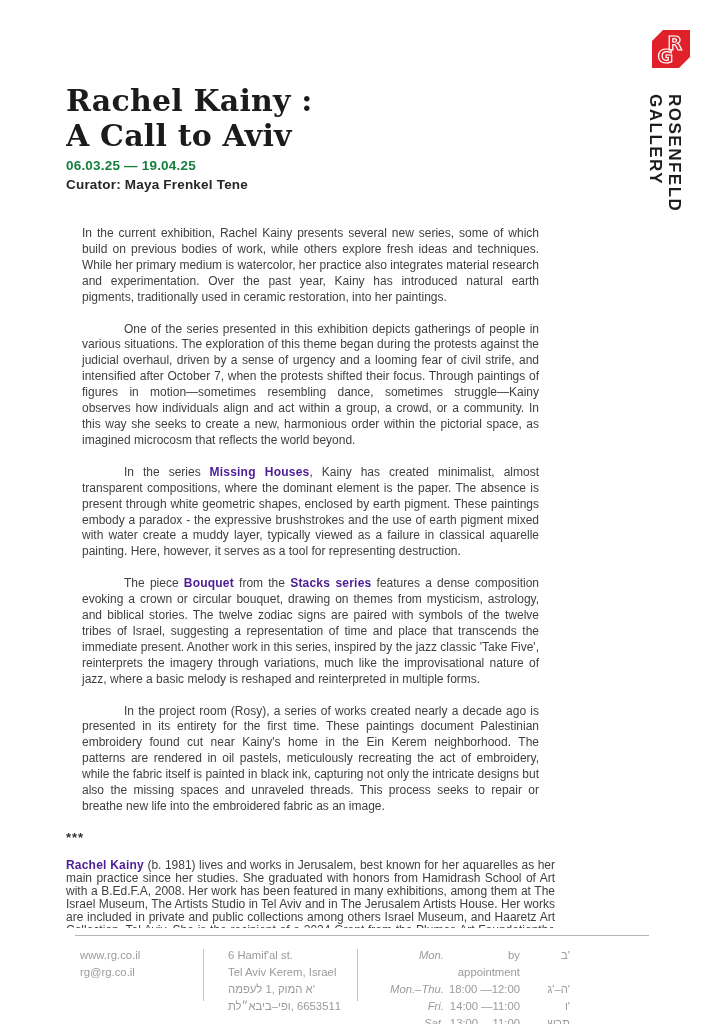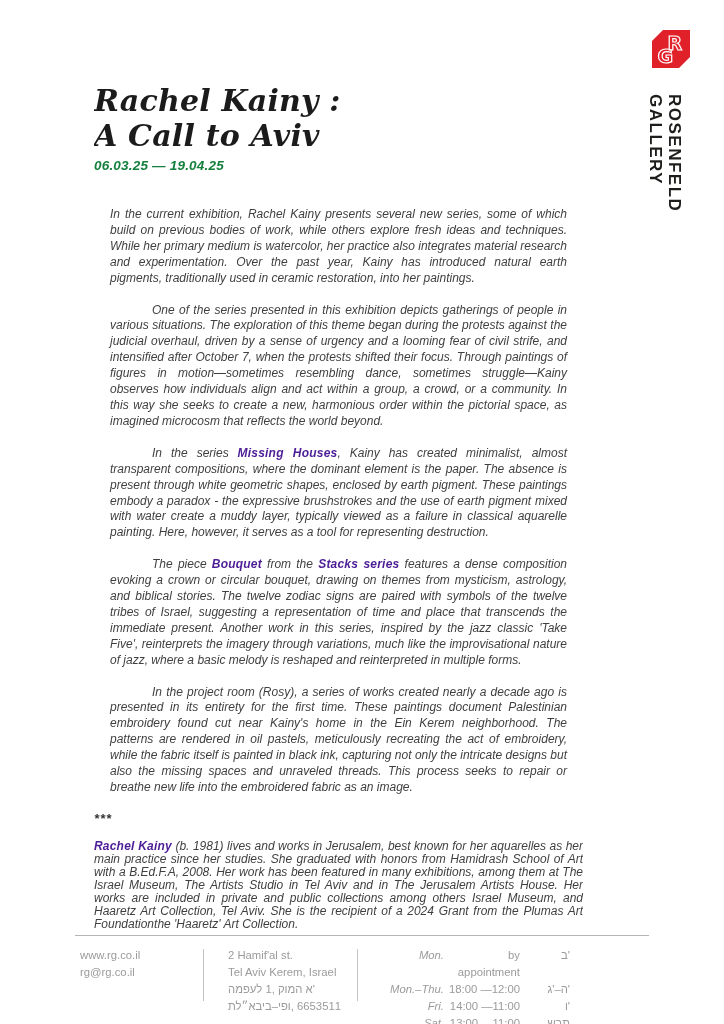--- a/index.html
+++ b/index.html
@@ -19,22 +19,22 @@
     position:absolute; top:94px; right:40px;
     writing-mode:vertical-rl;
     font-weight:bold; font-size:17px; line-height:19px;
     letter-spacing:1.5px; color:#1d1d1b;
     white-space:nowrap;
   }
   .wordmark span { display:block; }
 
   
   .content {
-    position:absolute; left:94px; top:83px; width:489px;
-    height:845px; overflow:hidden;font-style:italic;
+    position:absolute; left:66px; top:83px; width:489px;
+    height:845px; overflow:hidden;
   }
   .title {
     font-family:"DejaVu Serif", serif;
     font-weight:bold; font-size:30px; line-height:35px;
     color:#1b1b1b; letter-spacing:0.2px;
   }
   .title span { display:block; }
   .dates {
     margin-top:4px;
     font-weight:bold; font-size:13.5px; line-height:18px;
@@ -95,41 +95,42 @@
     <span>ROSENFELD</span>
     <span>GALLERY</span>
   </div>
 
   <div class="content">
     <h1 class="title">
       <span>Rachel Kainy :</span>
       <span>A Call to Aviv</span>
     </h1>
     <div class="dates">06.03.25 — 19.04.25</div>
+    <div class="curator">Curator: Maya Frenkel Tene</div>
 
     <div class="body-text">
         <p class="para"><span>In the current exhibition, Rachel Kainy presents several new series, some of which build on previous bodies of work, while others explore fresh ideas and techniques. While her primary medium is watercolor, her practice also integrates material research and experimentation. Over the past year, Kainy has introduced natural earth pigments, traditionally used in ceramic restoration, into her paintings.</span></p>
         <p class="para indent"><span>One of the series presented in this exhibition depicts gatherings of people in various situations. The exploration of this theme began during the protests against the judicial overhaul, driven by a sense of urgency and a looming fear of civil strife, and intensified after October 7, when the protests shifted their focus. Through paintings of figures in motion—sometimes resembling dance, sometimes struggle—Kainy observes how individuals align and act within a group, a crowd, or a community. In this way she seeks to create a new, harmonious order within the pictorial space, as imagined microcosm that reflects the world beyond.</span></p>
         <p class="para indent"><span>In the series </span><b>Missing Houses</b><span>, Kainy has created minimalist, almost transparent compositions, where the dominant element is the paper. The absence is present through white geometric shapes, enclosed by earth pigment. These paintings embody a paradox - the expressive brushstrokes and the use of earth pigment mixed with water create a muddy layer, typically viewed as a failure in classical aquarelle painting. Here, however, it serves as a tool for representing destruction.</span></p>
         <p class="para indent"><span>The piece </span><b>Bouquet</b><span> from the </span><b>Stacks series</b><span> features a dense composition evoking a crown or circular bouquet, drawing on themes from mysticism, astrology, and biblical stories. The twelve zodiac signs are paired with symbols of the twelve tribes of Israel, suggesting a representation of time and place that transcends the immediate present. Another work in this series, inspired by the jazz classic 'Take Five', reinterprets the imagery through variations, much like the improvisational nature of jazz, where a basic melody is reshaped and reinterpreted in multiple forms.</span></p>
         <p class="para indent"><span>In the project room (Rosy), a series of works created nearly a decade ago is presented in its entirety for the first time. These paintings document Palestinian embroidery found cut near Kainy's home in the Ein Kerem neighborhood. The patterns are rendered in oil pastels, meticulously recreating the act of embroidery, while the fabric itself is painted in black ink, capturing not only the intricate designs but also the missing spaces and unraveled threads. This process seeks to repair or breathe new life into the embroidered fabric as an image.</span></p>
       </div>
 
     <div class="separator">***</div>
     <p class="bio"><b>Rachel Kainy</b><span> (b. 1981) lives and works in Jerusalem, best known for her aquarelles as her main practice since her studies. She graduated with honors from Hamidrash School of Art with a B.Ed.F.A, 2008. Her work has been featured in many exhibitions, among them at The Israel Museum, The Artists Studio in Tel Aviv and in The Jerusalem Artists House. Her works are included in private and public collections among others Israel Museum, and Haaretz Art Collection, Tel Aviv. She is the recipient of a 2024 Grant from the Plumas Art Foundationthe 'Haaretz' Art Collection.</span></p>
   </div>
 
   <div class="footer">
     <div class="col1">
       <div>www.rg.co.il</div>
       <div>rg@rg.co.il</div>
     </div>
     <div class="vdiv"></div>
     <div class="col2">
-      <div>2 Hamif'al st.</div>
+      <div>6 Hamif'al st.</div>
       <div>Tel Aviv Kerem, Israel</div>
       <div class="he">המפעל 1, קומה א'</div>
       <div class="he">תל״אביב–יפו, 6653511</div>
     </div>
     <div class="vdiv"></div>
     <div class="col3">
         <div class="hours-row">
           <span class="day">Mon.</span>
           <span class="time">by appointment</span>
           <span class="heday he">ב'</span>

